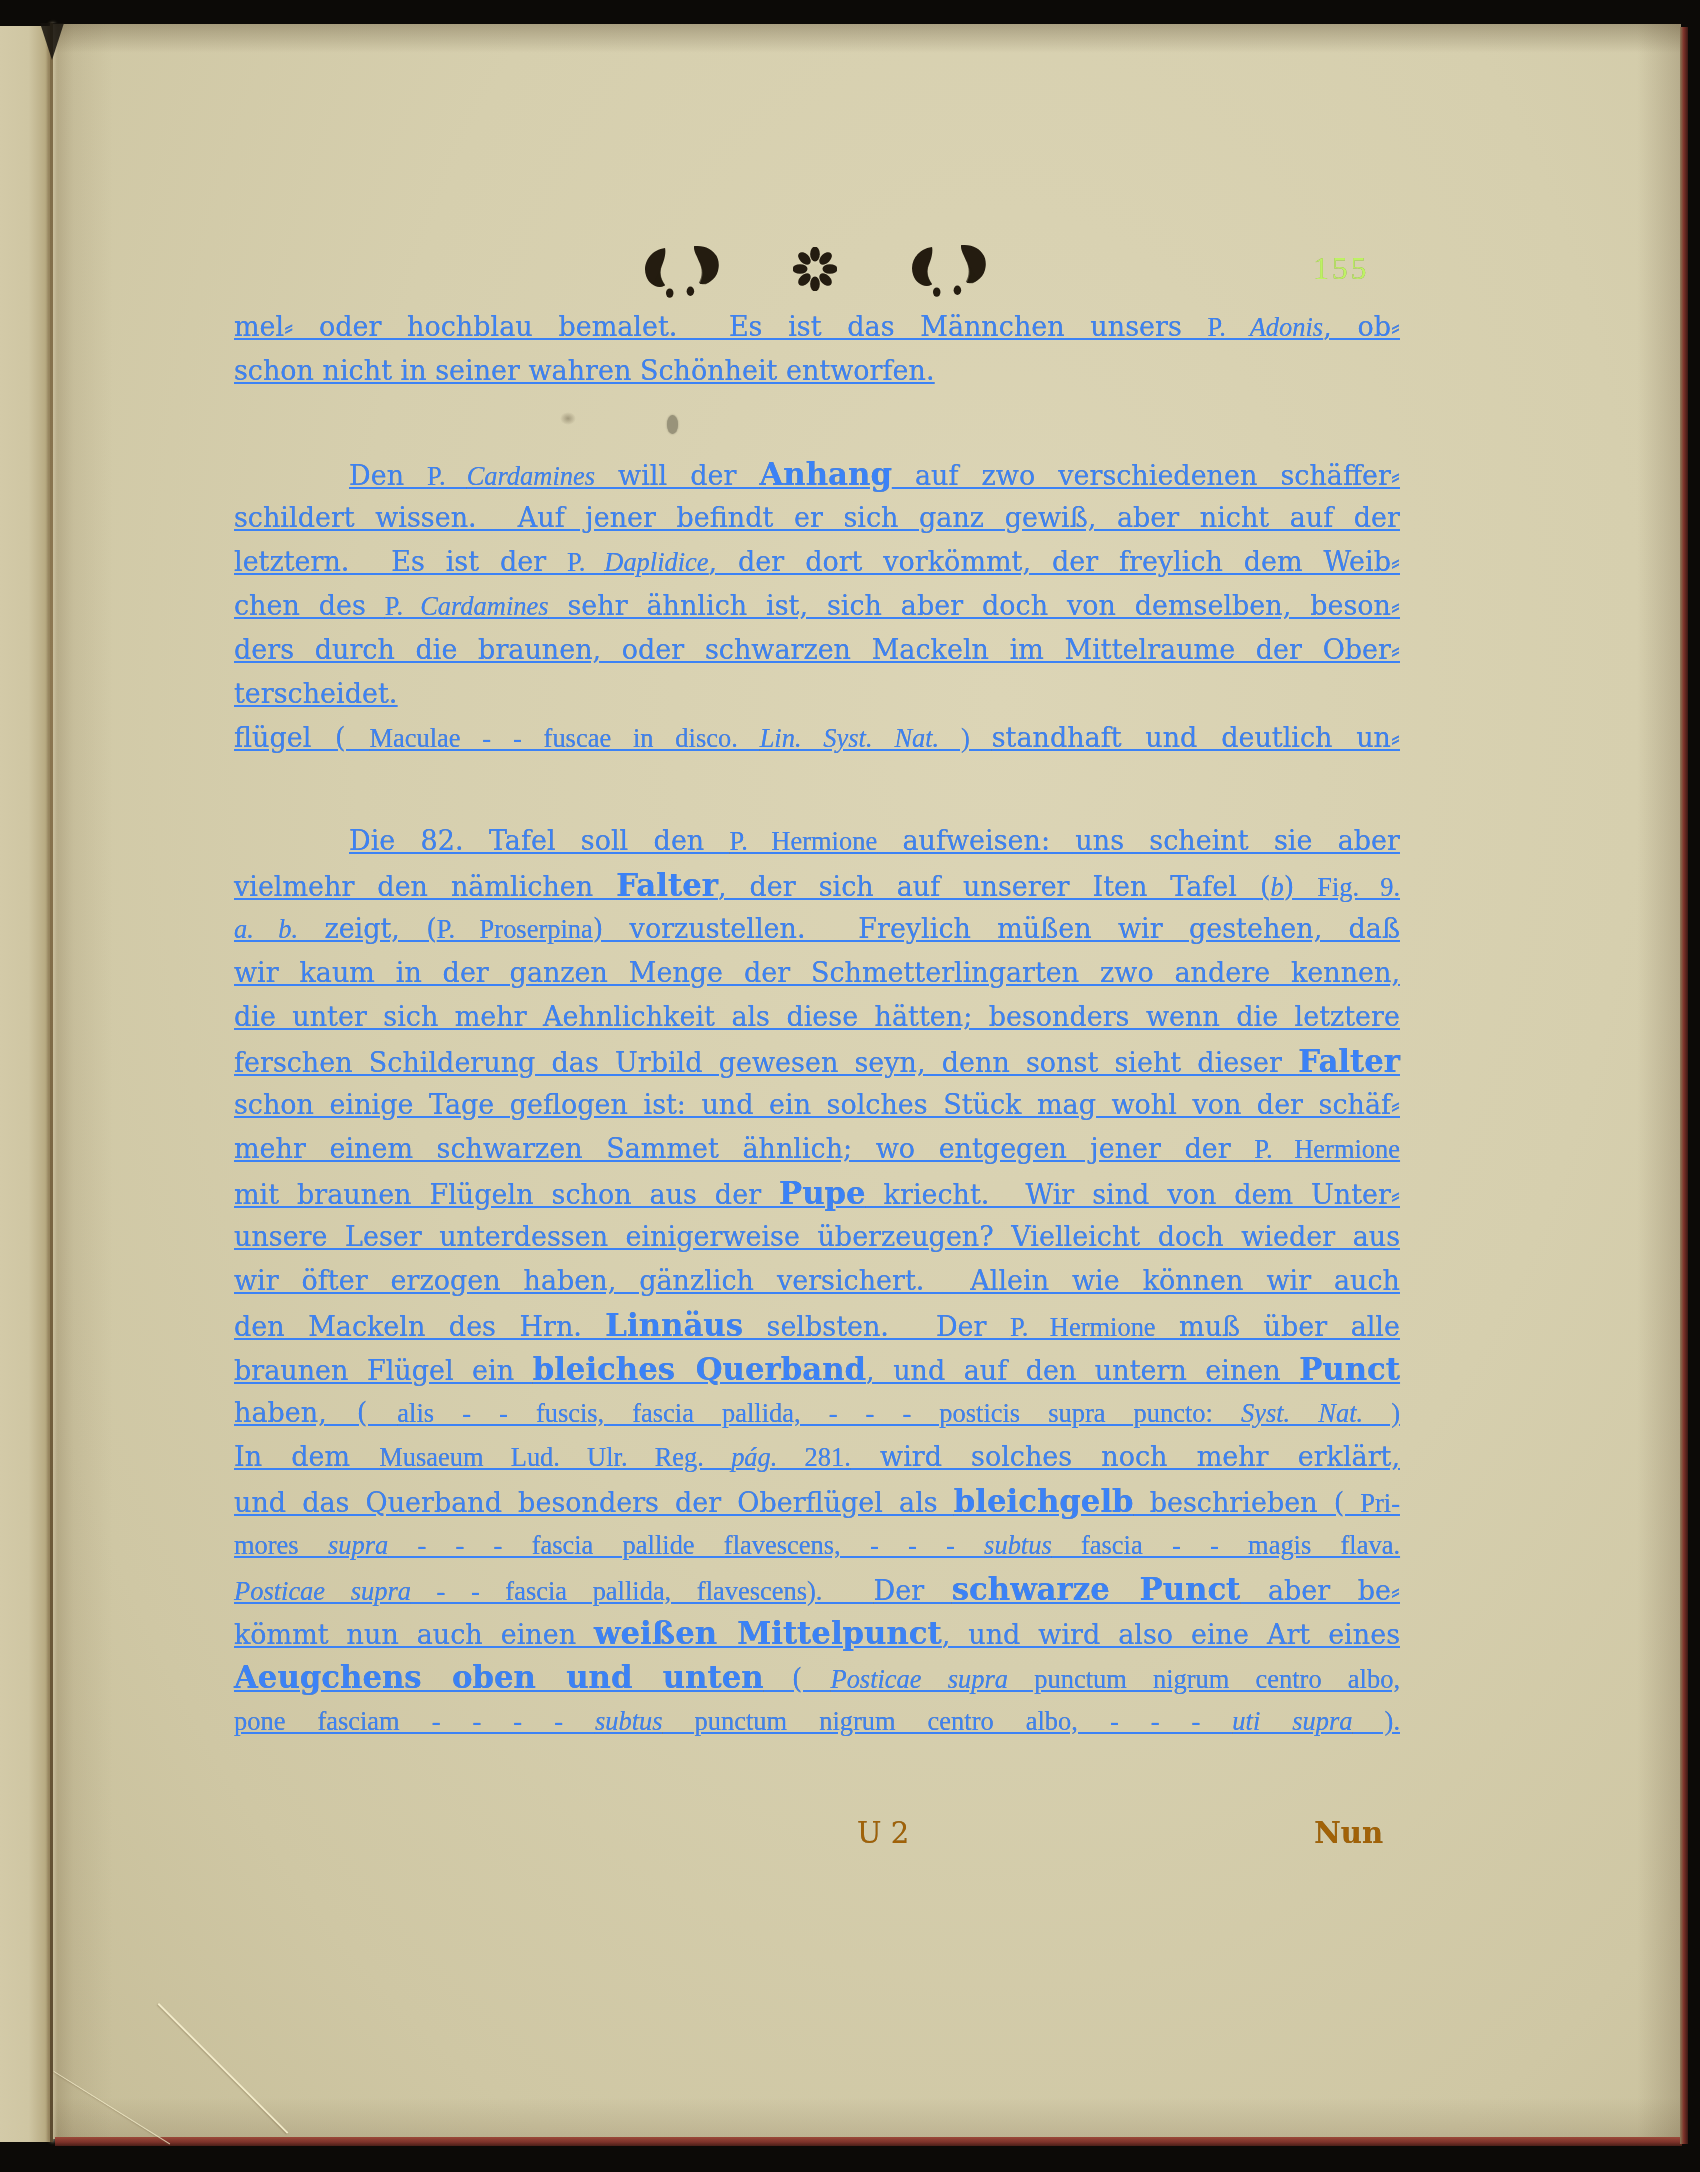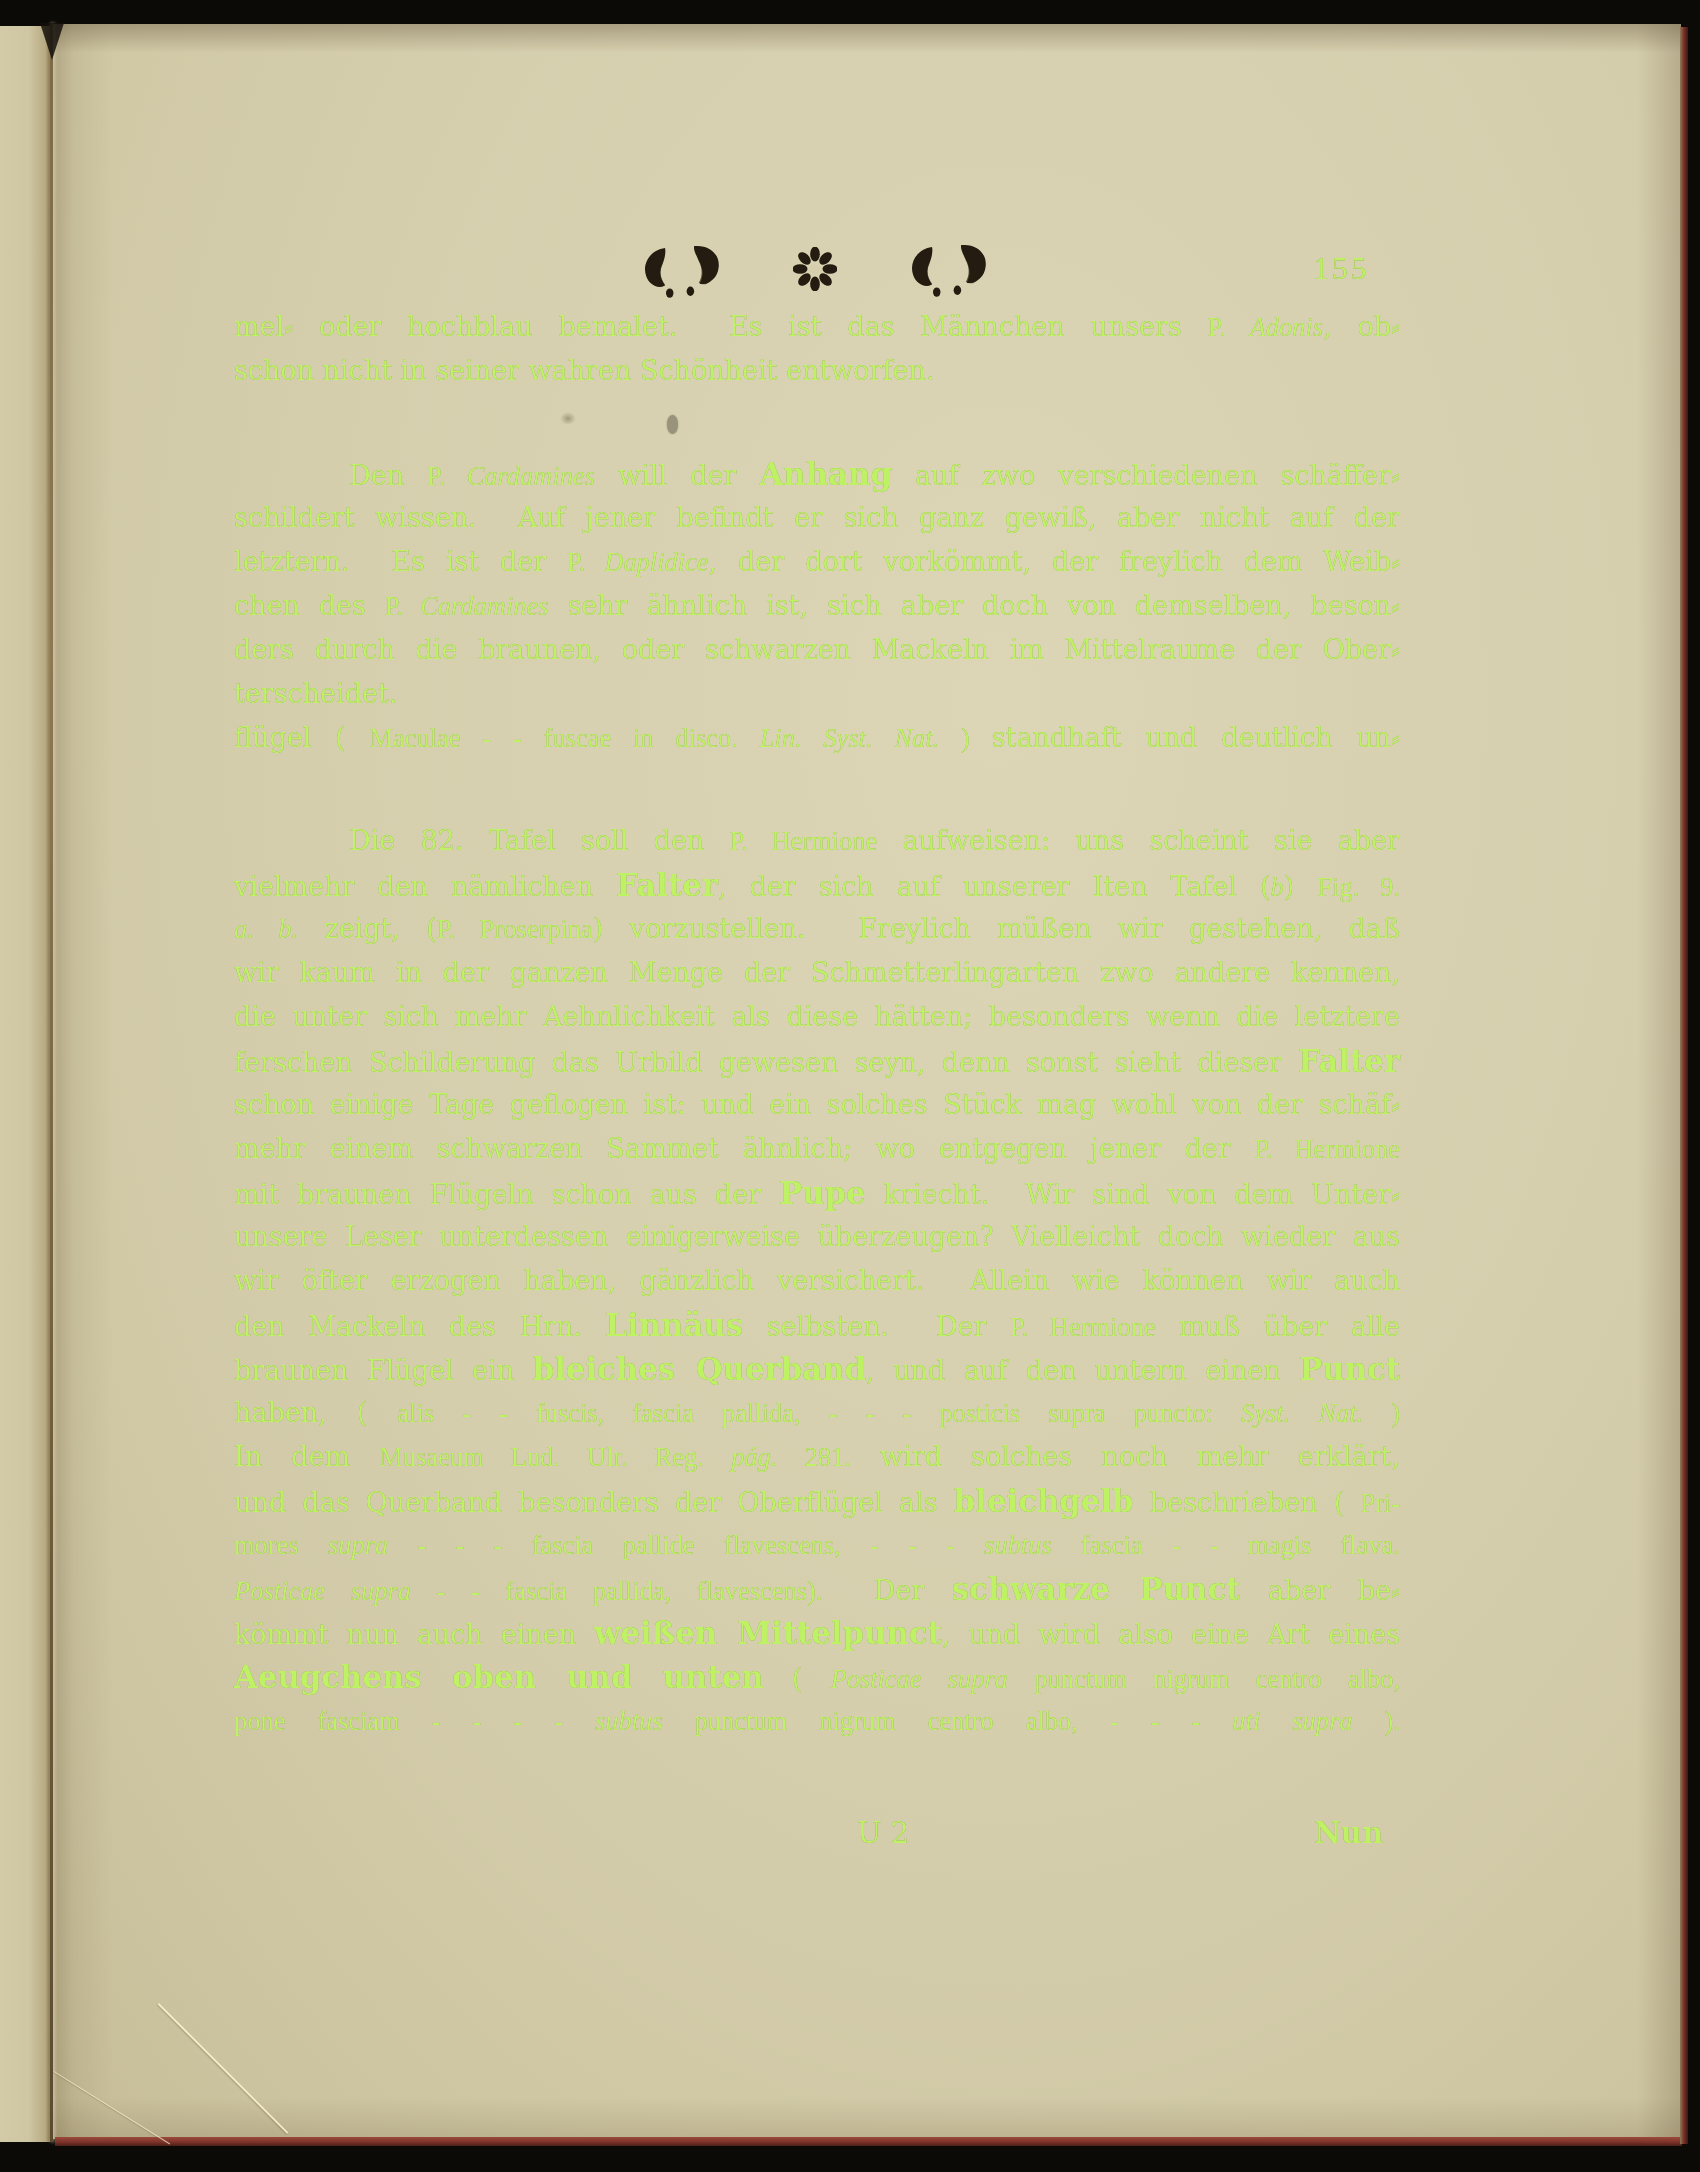--- a/index.html
+++ b/index.html
@@ -62,39 +62,40 @@
   .ornament{position:absolute;}
   .ornament svg{display:block;}
   .page-number{
     position:absolute;left:1313px;top:250px;width:94px;
     font-family:Liberation Serif, serif;font-size:32px;letter-spacing:2.8px;
     color:#bef264;text-shadow:0 0 0.5px rgba(42,31,18,.55);
   }
   
   #textblock{
     position:absolute;left:234px;top:305px;width:1166px;
-    color:#bef264;font-size:27px;
+    color:#3b82f6;font-size:27px;
     text-shadow:0 0 0.5px rgba(42,31,18,.45);
+    text-decoration:underline;
   }
   .para{margin:0;}
   .para + .para{margin-top:59px;}
   .line{
     height:44px;line-height:44px;
     text-align:justify;text-align-last:justify;
   }
   .line.nj{text-align:center;text-align-last:left;}
   .line.ind{text-indent:115px;}
   .r-f{font-family:"DejaVu Serif", serif;}
   .r-em{font-family:"DejaVu Serif", serif;font-weight:bold;font-size:1.14em;}
   .r-a{font-family:"Liberation Serif", serif;font-size:.98em;}
   .r-ai{font-family:"Liberation Serif", serif;font-style:italic;font-size:.98em;}
   
   .sigrow{
     position:absolute;left:234px;top:1810px;width:1166px;height:47px;
-    color:#bef264;font-size:29px;line-height:47px;
+    color:#a16207;font-size:29px;line-height:47px;
     text-shadow:0 0 0.5px rgba(42,31,18,.5);
   }
   .sig-mark{position:absolute;left:623px;font-family:"DejaVu Serif", serif;}
   .sig-catchword{position:absolute;right:17px;font-family:"DejaVu Serif", serif;font-weight:bold;}
 </style>
 </head>
 <body>
 
 <div class="page-prev"></div>
 <div class="page-main"></div>

